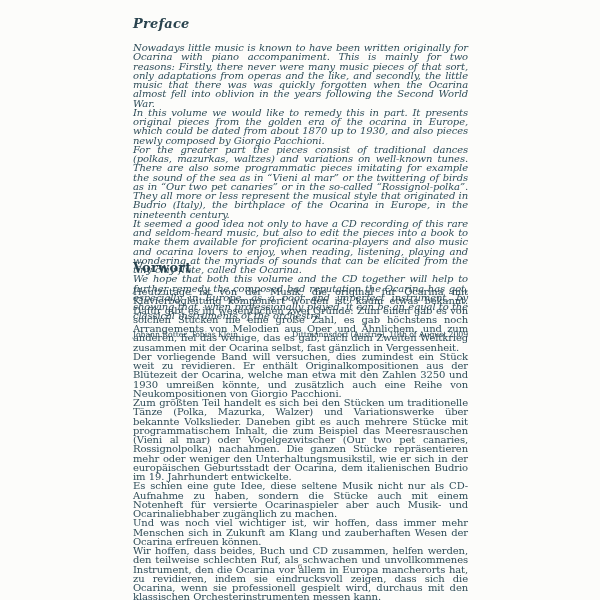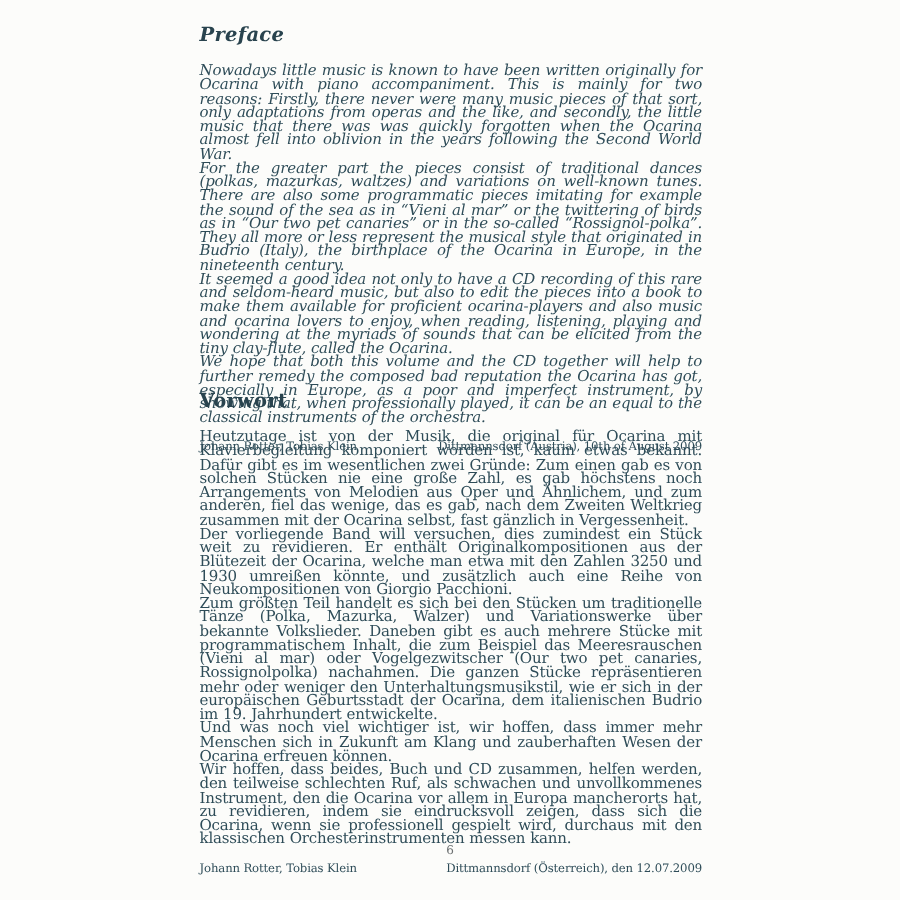--- a/index.html
+++ b/index.html
@@ -55,36 +55,38 @@
 </style>
 </head>
 <body>
 
 <div class="page">
 
   <div class="section section-preface">
     <h1 class="heading heading-italic">Preface</h1>
     <div class="body-text english">
       <p lang="en">Nowadays little music is known to have been written originally for Ocarina with piano accompaniment. This is mainly for two reasons: Firstly, there never were many music pieces of that sort, only adaptations from operas and the like, and secondly, the little music that there was was quickly forgotten when the Ocarina almost fell into oblivion in the years following the Second World War.</p>
+      <p lang="en">In this volume we would like to remedy this in part. It presents original pieces from the golden era of the ocarina in Europe, which could be dated from about 1870 up to 1930, and also pieces newly composed by Giorgio Pacchioni.</p>
       <p lang="en">For the greater part the pieces consist of traditional dances (polkas, mazurkas, waltzes) and variations on well-known tunes. There are also some programmatic pieces imitating for example the sound of the sea as in “Vieni al mar” or the twittering of birds as in “Our two pet canaries” or in the so-called “Rossignol-polka”. They all more or less represent the musical style that originated in Budrio (Italy), the birthplace of the Ocarina in Europe, in the nineteenth century.</p>
       <p lang="en">It seemed a good idea not only to have a CD recording of this rare and seldom-heard music, but also to edit the pieces into a book to make them available for proficient ocarina-players and also music and ocarina lovers to enjoy, when reading, listening, playing and wondering at the myriads of sounds that can be elicited from the tiny clay-flute, called the Ocarina.</p>
       <p lang="en">We hope that both this volume and the CD together will help to further remedy the composed bad reputation the Ocarina has got, especially in Europe, as a poor and imperfect instrument, by showing that, when professionally played, it can be an equal to the classical instruments of the orchestra.</p>
     </div>
     <div class="signature">
       <span>Johann Rotter, Tobias Klein</span>
       <span>Dittmannsdorf (Austria), 10th of August 2009</span>
     </div>
   </div>
 
   <div class="section section-vorwort">
     <h1 class="heading">Vorwort</h1>
     <div class="body-text">
       <p lang="de">Heutzutage ist von der Musik, die original für Ocarina mit Klavierbegleitung komponiert worden ist, kaum etwas bekannt. Dafür gibt es im wesentlichen zwei Gründe: Zum einen gab es von solchen Stücken nie eine große Zahl, es gab höchstens noch Arrangements von Melodien aus Oper und Ähnlichem, und zum anderen, fiel das wenige, das es gab, nach dem Zweiten Weltkrieg zusammen mit der Ocarina selbst, fast gänzlich in Vergessenheit.</p>
       <p lang="de">Der vorliegende Band will versuchen, dies zumindest ein Stück weit zu revidieren. Er enthält Originalkompositionen aus der Blütezeit der Ocarina, welche man etwa mit den Zahlen 3250 und 1930 umreißen könnte, und zusätzlich auch eine Reihe von Neukompositionen von Giorgio Pacchioni.</p>
       <p lang="de">Zum größten Teil handelt es sich bei den Stücken um traditionelle Tänze (Polka, Mazurka, Walzer) und Variationswerke über bekannte Volkslieder. Daneben gibt es auch mehrere Stücke mit programmatischem Inhalt, die zum Beispiel das Meeresrauschen (Vieni al mar) oder Vogelgezwitscher (Our two pet canaries, Rossignolpolka) nachahmen. Die ganzen Stücke repräsentieren mehr oder weniger den Unterhaltungsmusikstil, wie er sich in der europäischen Geburtsstadt der Ocarina, dem italienischen Budrio im 19. Jahrhundert entwickelte.</p>
+      <p lang="de">Es schien eine gute Idee, diese seltene Musik nicht nur als CD-Aufnahme zu haben, sondern die Stücke auch mit einem Notenheft für versierte Ocarinaspieler aber auch Musik- und Ocarinaliebhaber zugänglich zu machen.</p>
       <p lang="de">Und was noch viel wichtiger ist, wir hoffen, dass immer mehr Menschen sich in Zukunft am Klang und zauberhaften Wesen der Ocarina erfreuen können.</p>
       <p lang="de">Wir hoffen, dass beides, Buch und CD zusammen, helfen werden, den teilweise schlechten Ruf, als schwachen und unvollkommenes Instrument, den die Ocarina vor allem in Europa mancherorts hat, zu revidieren, indem sie eindrucksvoll zeigen, dass sich die Ocarina, wenn sie professionell gespielt wird, durchaus mit den klassischen Orchesterinstrumenten messen kann.</p>
     </div>
     <div class="signature">
       <span>Johann Rotter, Tobias Klein</span>
       <span>Dittmannsdorf (Österreich), den 12.07.2009</span>
     </div>
   </div>
 
   <div class="pagenum">6</div>

